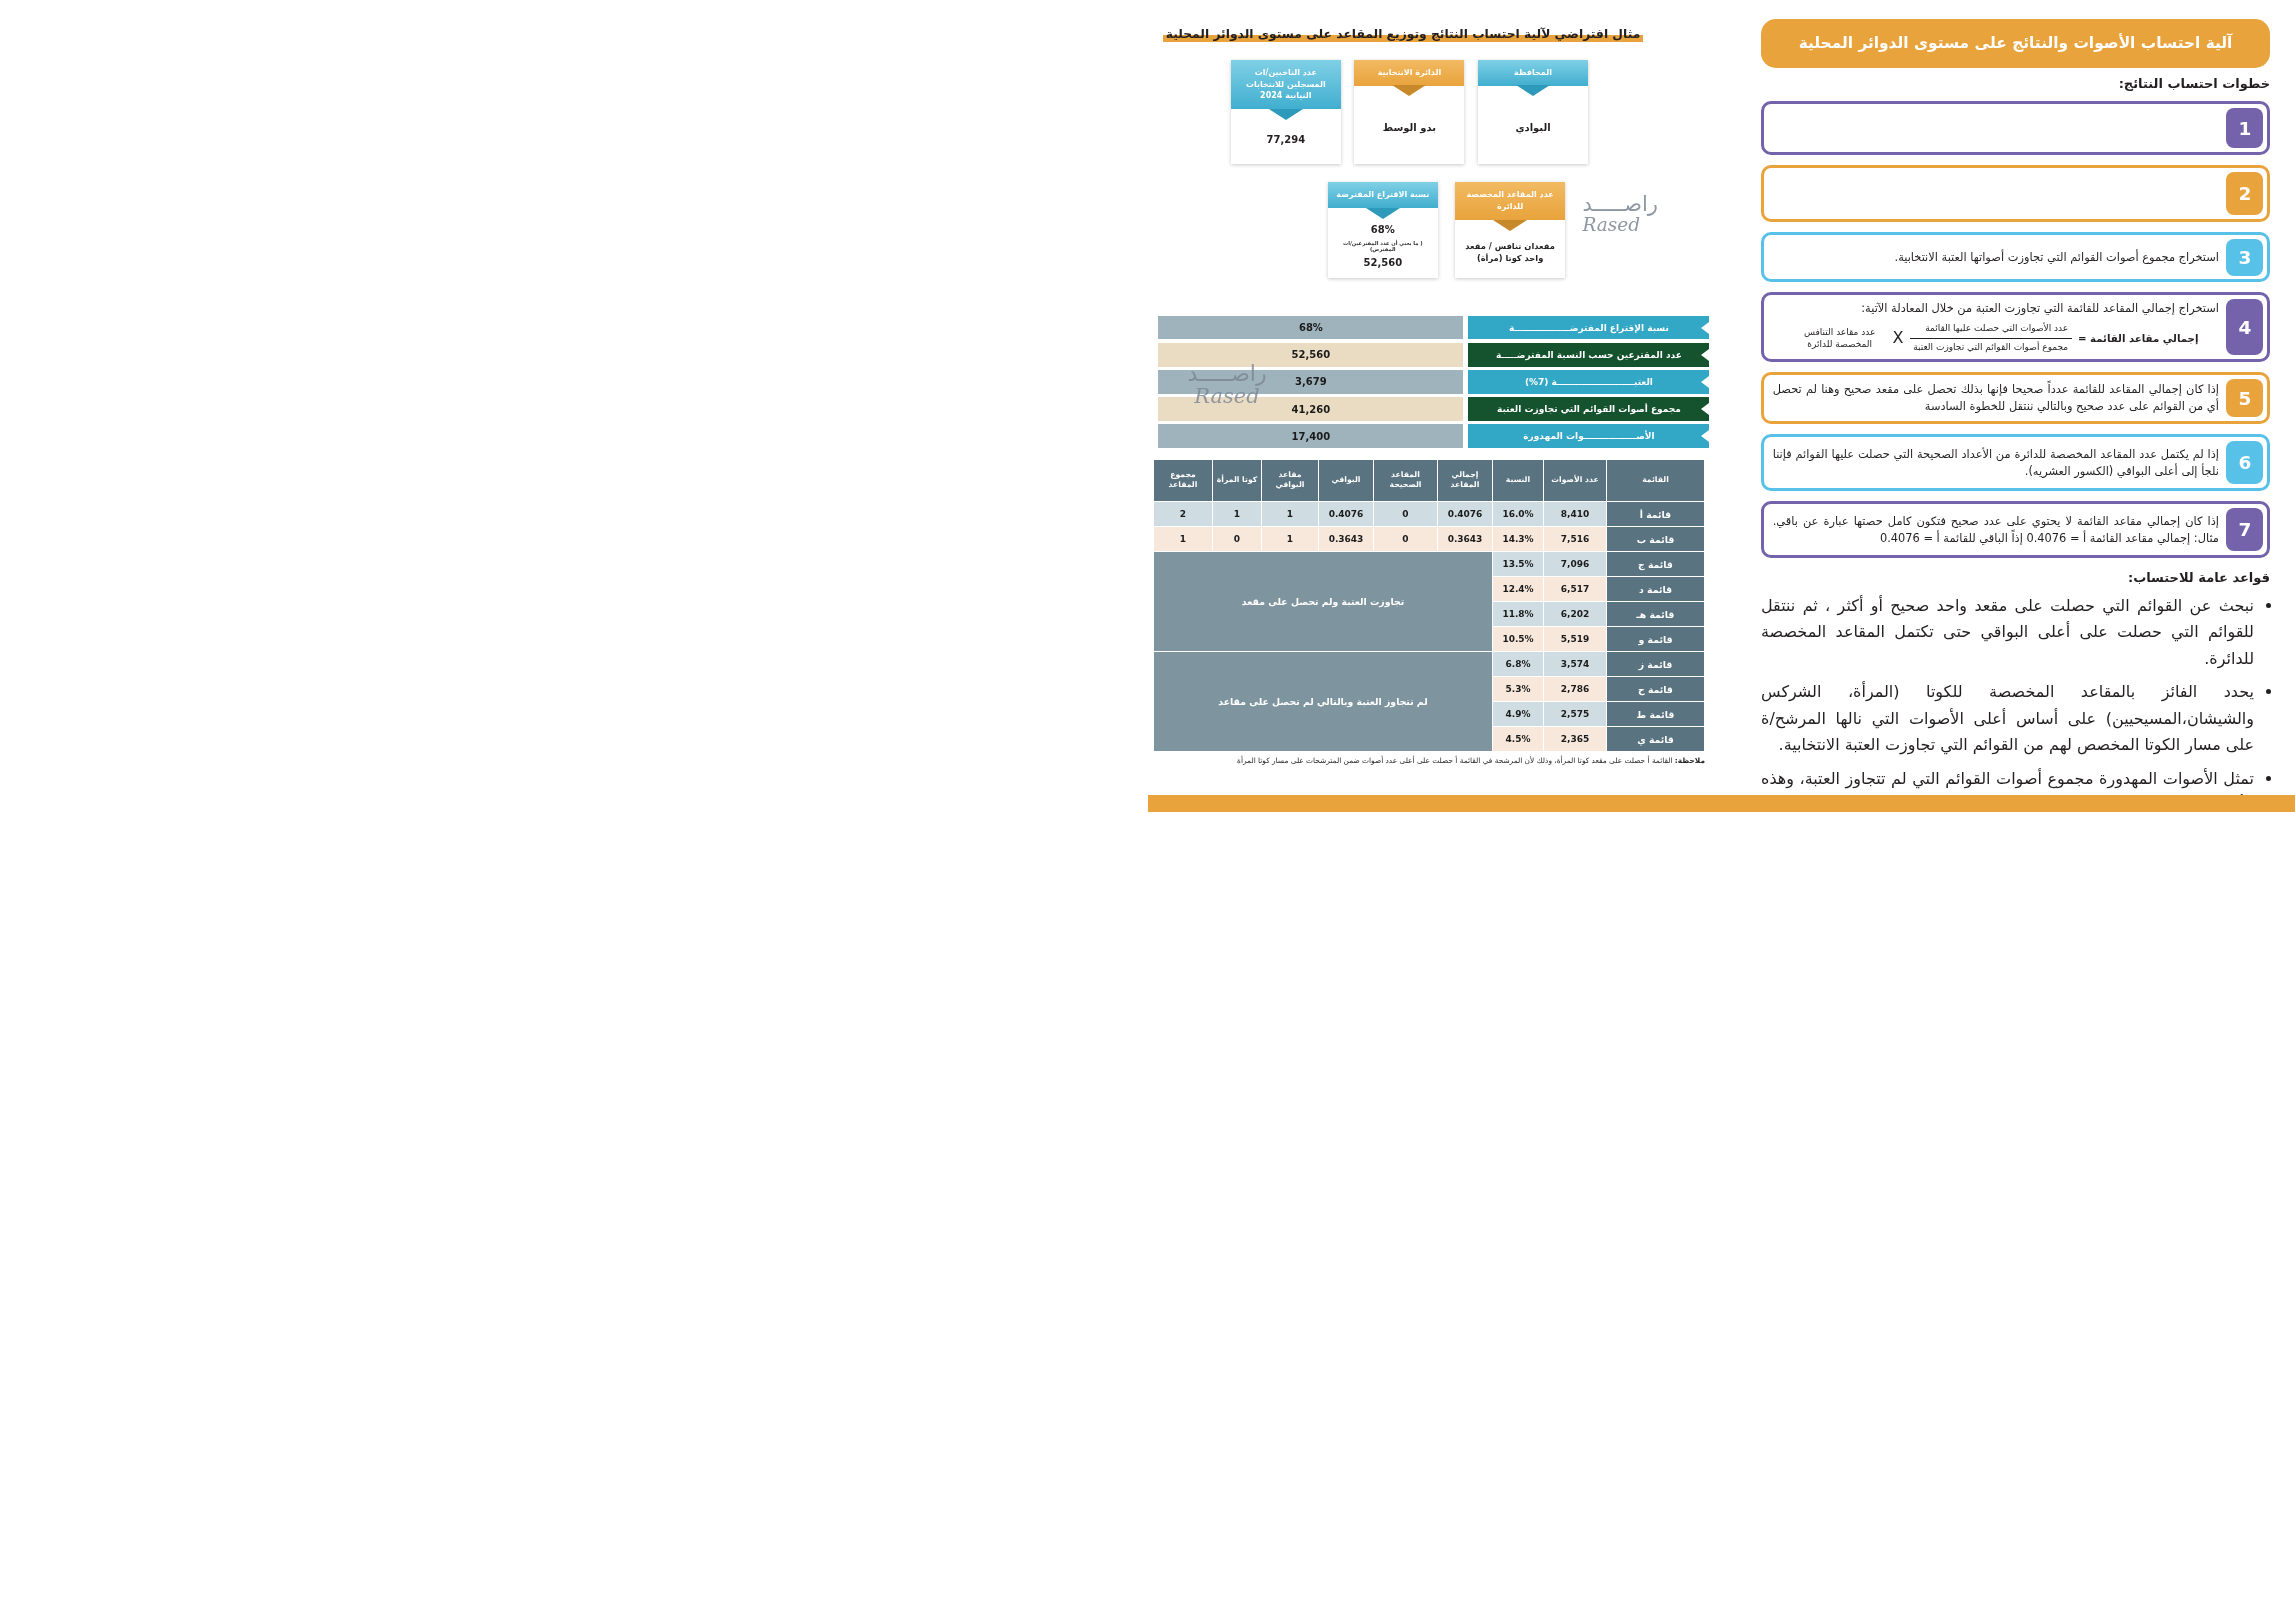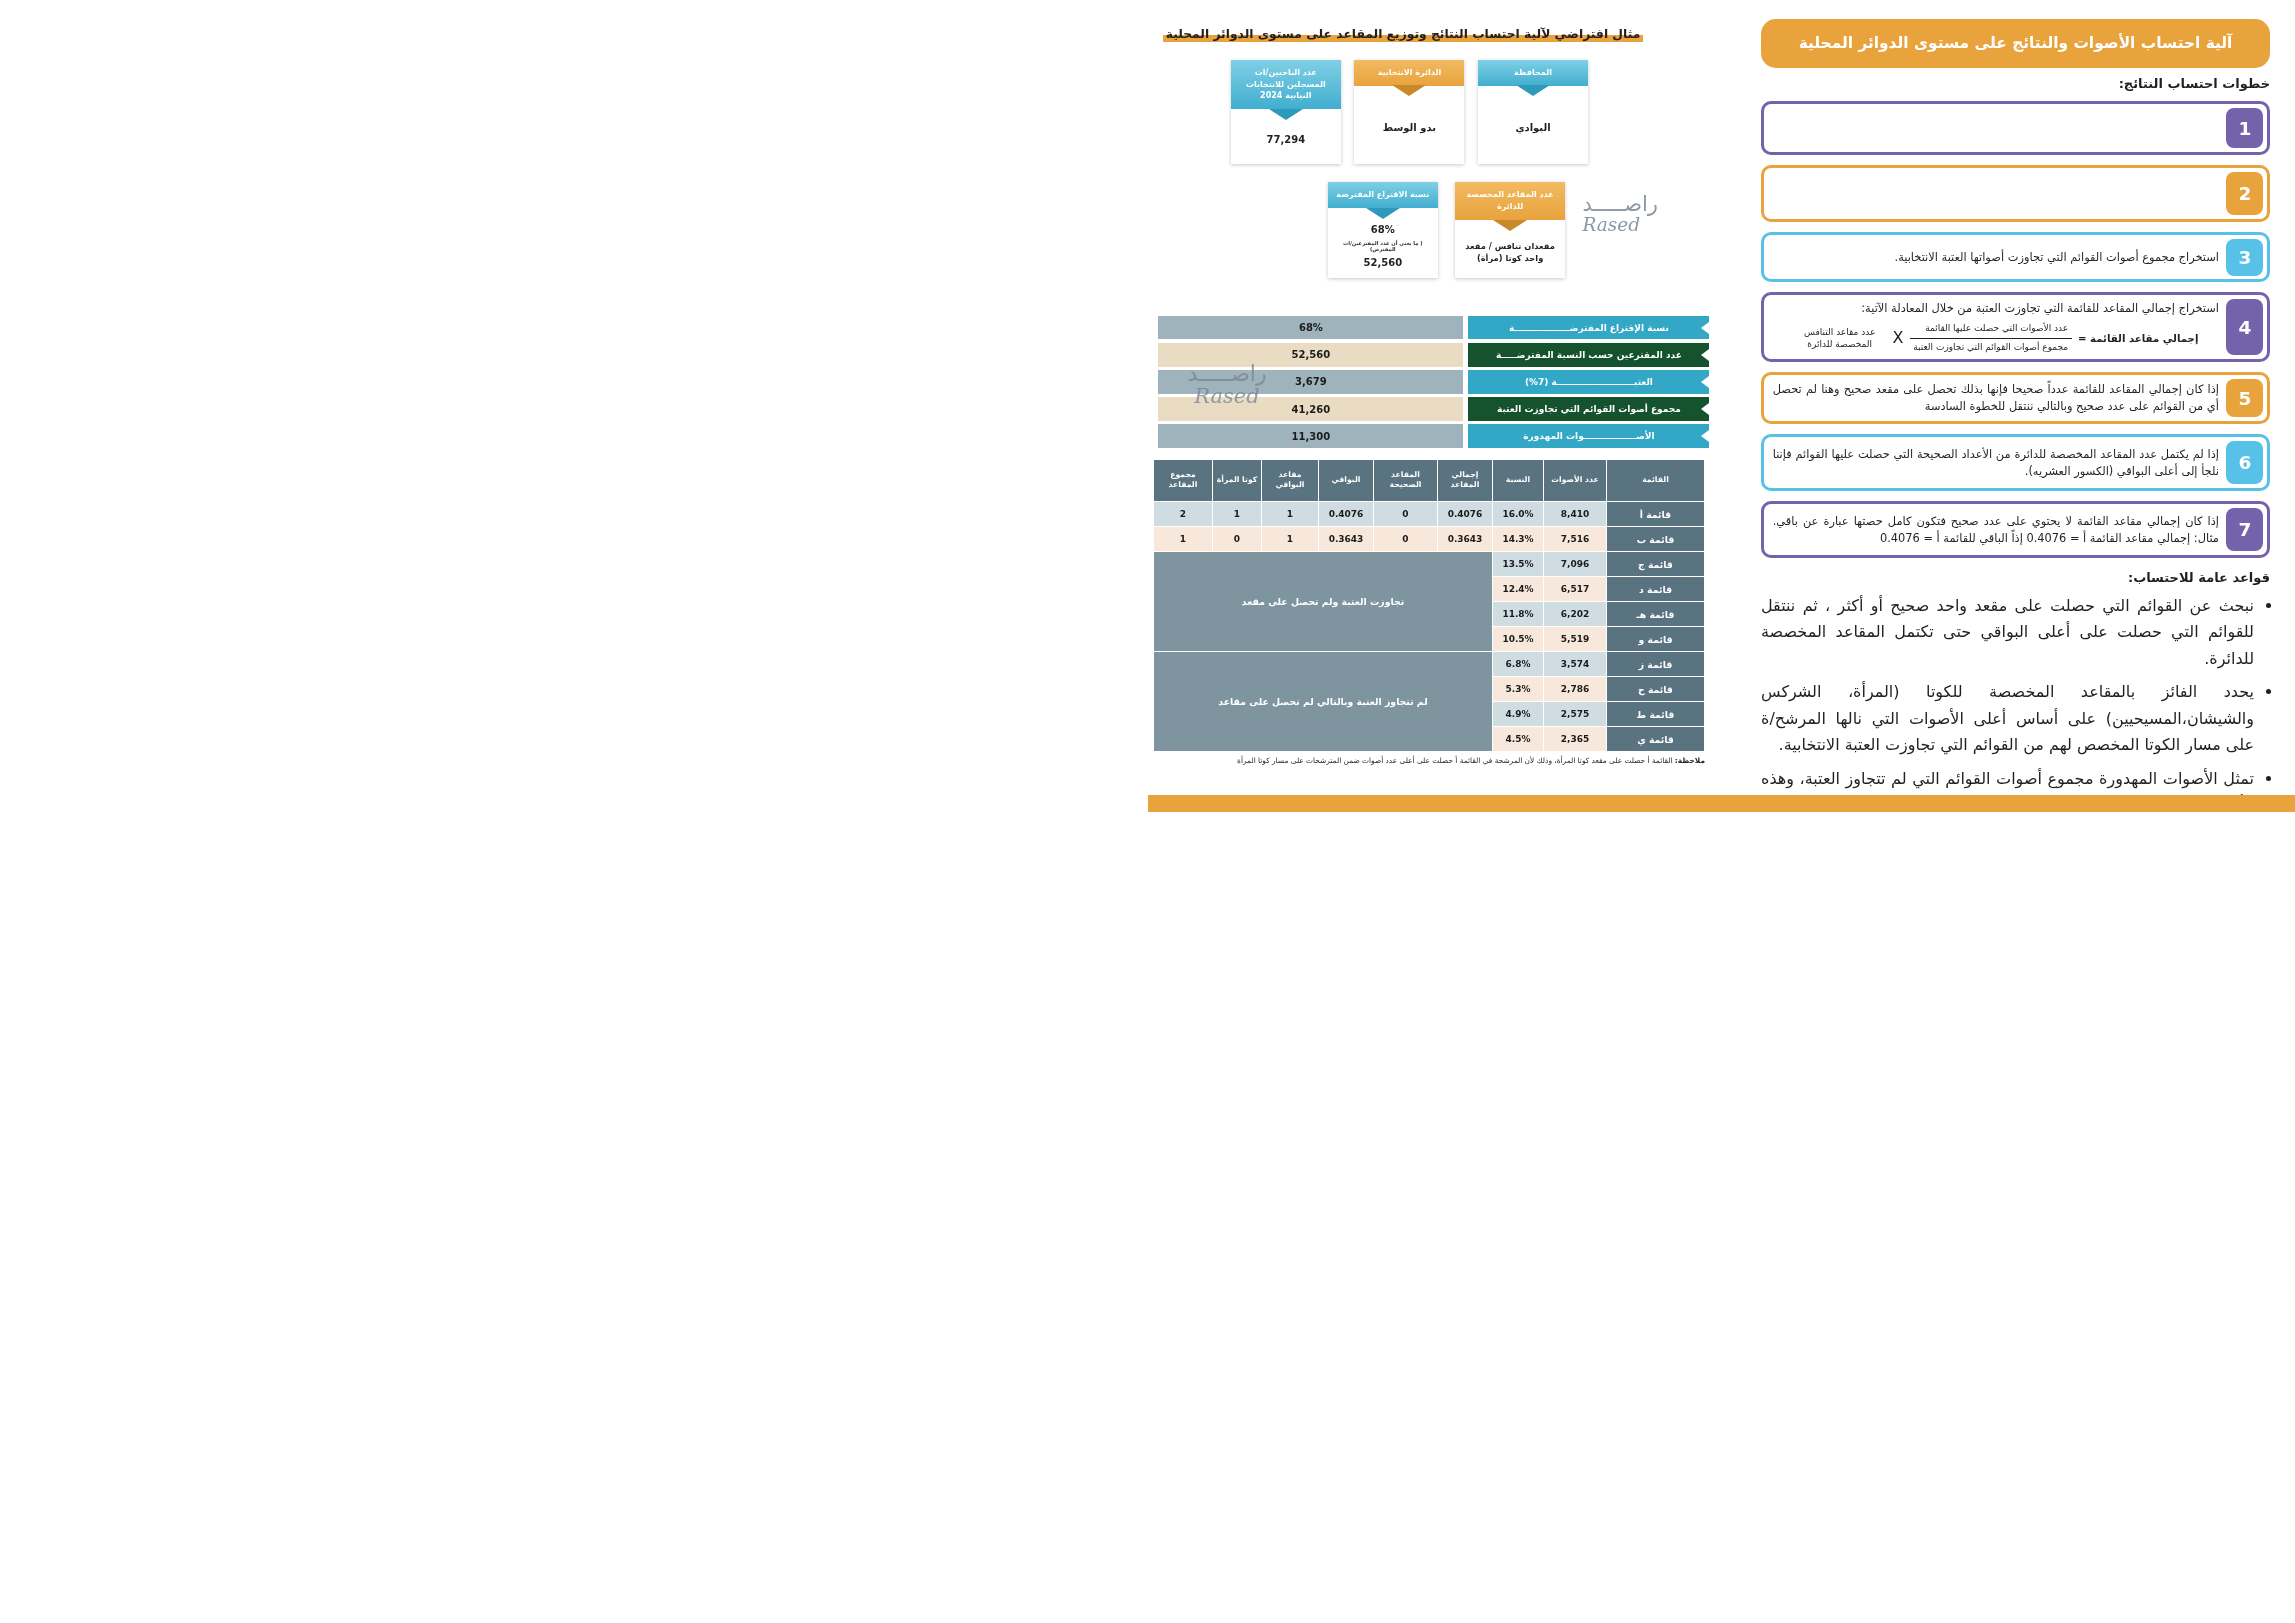--- a/index.html
+++ b/index.html
@@ -249,21 +249,21 @@
       <div class="bar-row">
         <div class="bar-label teal">العتبـــــــــــــــــــــــــة (7%)</div>
         <div class="bar-value gray">3,679</div>
       </div>
       <div class="bar-row">
         <div class="bar-label orange">مجموع أصوات القوائم التي تجاوزت العتبة</div>
         <div class="bar-value beige">41,260</div>
       </div>
       <div class="bar-row">
         <div class="bar-label teal">الأصـــــــــــــــــوات المهدورة</div>
-        <div class="bar-value gray">11,300</div>
+        <div class="bar-value gray">17,400</div>
       </div>
     </div>
 
     <table class="res" dir="rtl">
       <colgroup>
         <col style="width:97px">
           <col style="width:62px">
           <col style="width:50px">
           <col style="width:54px">
         <col style="width:63px">

